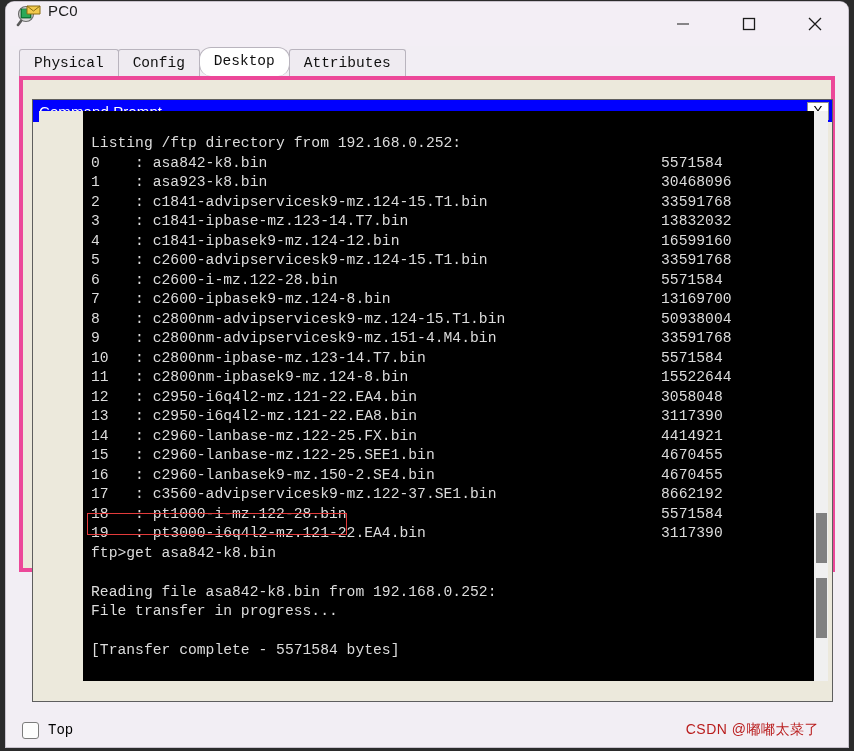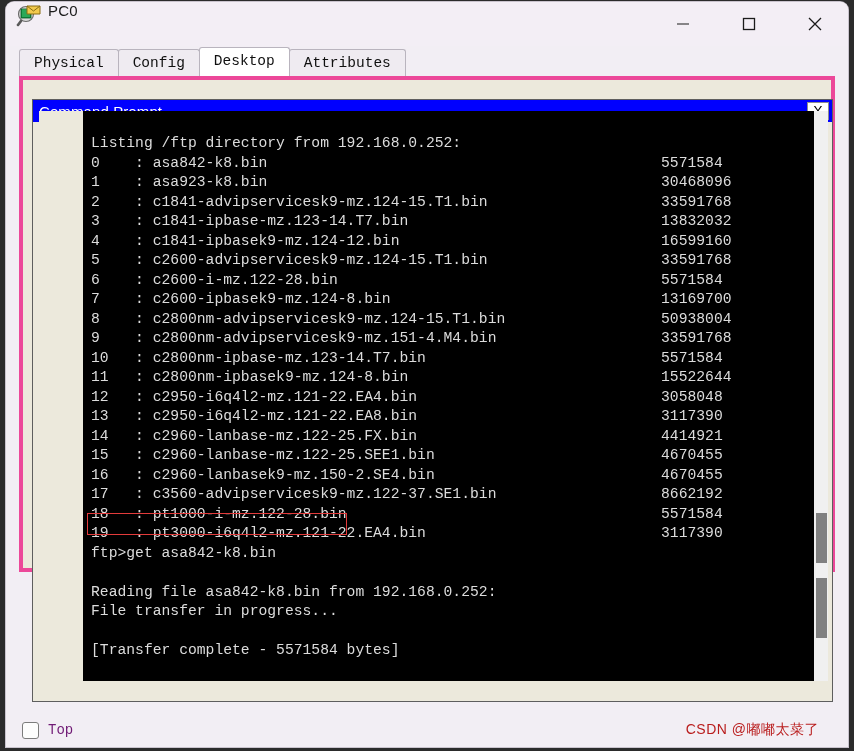--- a/index.html
+++ b/index.html
@@ -82,20 +82,21 @@
     white-space: nowrap;
     border-radius: 3px 3px 0 0;
   }
   .tab.active {
     background: #ffffff;
     border-color: #b9b4be;
     position: relative;
     z-index: 3;
     height: 29px;
     padding-bottom: 7px;
+    border-radius: 12px;
   }
 
   
   #panel {
     position: absolute;
     left: 13px;
     top: 74px;
     width: 816px;
     height: 496px;
     background: #ece9dc;
@@ -217,21 +218,21 @@
     width: 17px; height: 17px;
     border: 1px solid #7c7c7c;
     border-radius: 3px;
     background: #fdfdfd;
     margin-left: 3px;
   }
   #top-label {
     margin-left: 9px;
     font-family: "Liberation Mono", monospace;
     font-size: 14px;
-    color: #701a75;
+    color: #000000;
   }
   #watermark {
     margin-left: auto;
     margin-right: 16px;
     font-family: "Liberation Sans", sans-serif;
     font-size: 14px;
     color: #b91c1c;
     letter-spacing: .5px;
   }
 </style>

